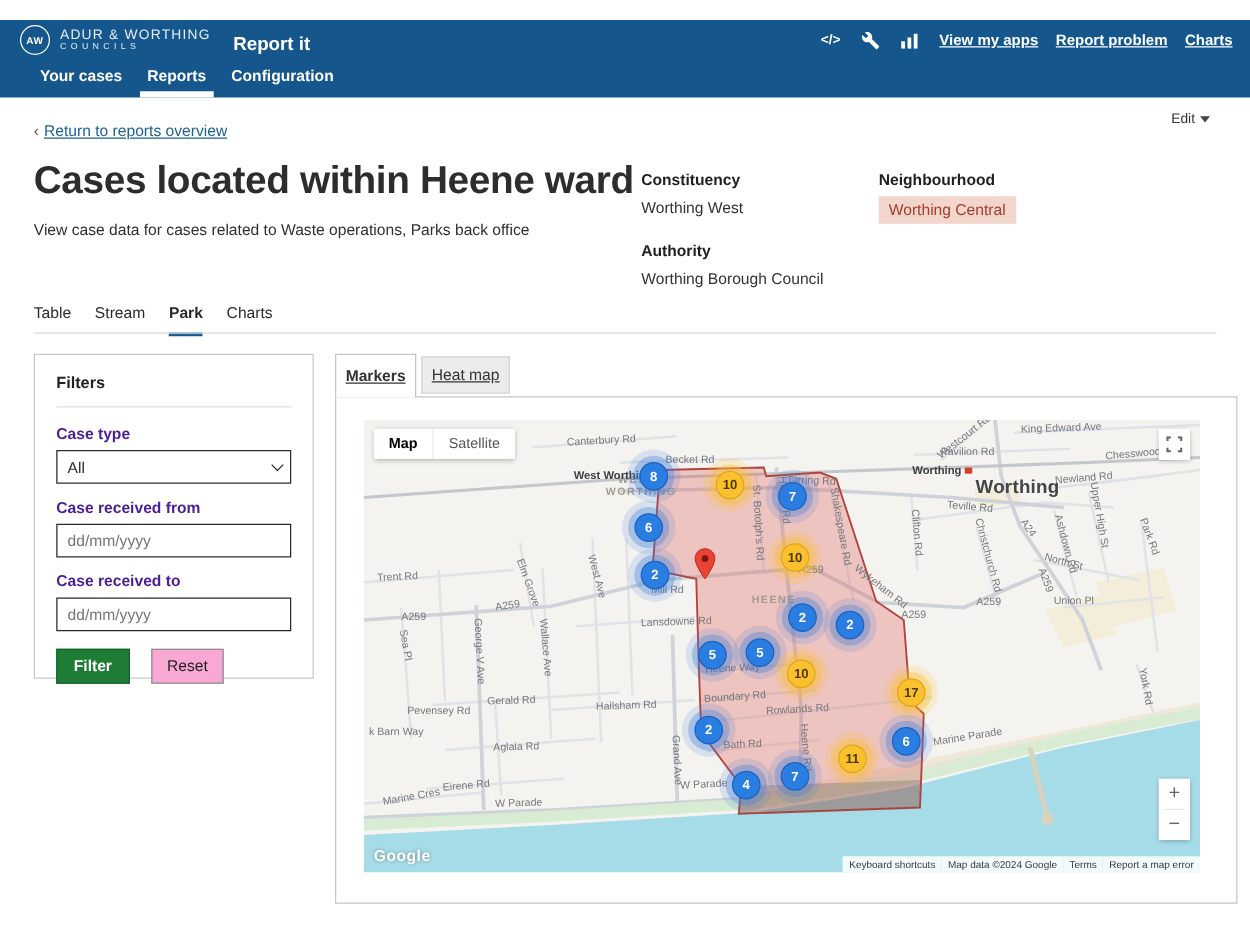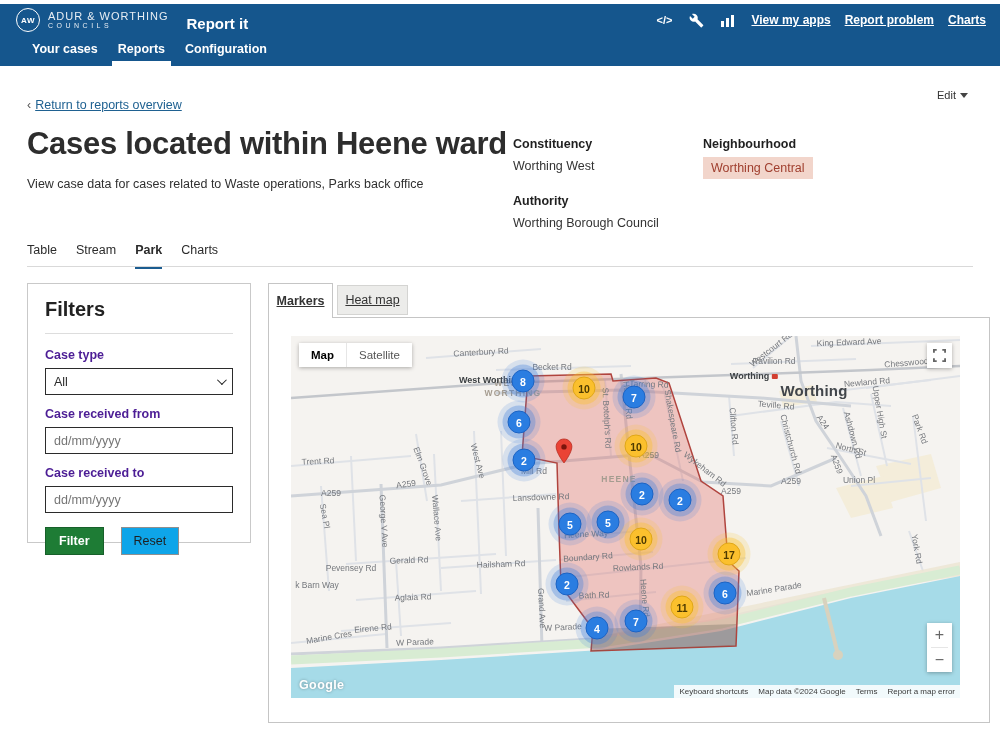--- a/index.html
+++ b/index.html
@@ -1,20 +1,20 @@
 <!DOCTYPE html>
 <html style="--marker-blue: #2a7de1; --marker-yellow: #fbc02d;"><head>
 <meta charset="utf-8">
 <style>
   * { margin:0; padding:0; box-sizing:border-box; }
   html,body { width:1000px; height:743px; background:#fff; font-family:"Liberation Sans", sans-serif; overflow:hidden; }
   body { position:relative; color:#2b2b2b; }
 
   
-  .header { position:absolute; left:0; top:4px; width:1000px; height:62px; background:#15568d; color:#fff; }
+  .header { position:absolute; left:0; top:16px; width:1000px; height:62px; background:#15568d; color:#fff; }
   .header-top { position:absolute; left:0; top:0; width:100%; height:32px; display:flex; align-items:center; }
   .logo-wrap { display:flex; align-items:center; gap:8px; margin-left:16px; }
   .logo-circle { width:24px; height:24px; border:1.5px solid #fff; border-radius:50%; display:flex; align-items:center; justify-content:center; font-size:8px; font-weight:bold; letter-spacing:.5px; }
   .brand { line-height:1.05; }
   .brand-l1 { font-size:11px; letter-spacing:1px; color:#e8eef4; }
   .brand-l2 { font-size:7px; letter-spacing:3.5px; color:#e8eef4; }
   .app-title { font-size:15px; font-weight:bold; margin-left:18px; margin-top:6px; }
   .header-right { position:absolute; right:14px; top:8px; display:flex; align-items:center; gap:14px; }
   .hdr-icon { width:18px; height:16px; display:flex; align-items:center; justify-content:center; color:#fff; font-weight:bold; font-size:11px; }
   .hdr-link { color:#fff; font-size:12px; font-weight:bold; text-decoration:underline; cursor:pointer; }
@@ -40,30 +40,30 @@
   .badge { display:inline-block; background:#f2d5cb; color:#a03f2f; font-size:12.5px; padding:4px 8px; margin-top:6px; }
 
   
   .tabs { position:absolute; left:27px; top:243px; display:flex; gap:19px; }
   .tab { font-size:12.5px; color:#2b2b2b; padding-bottom:9px; cursor:pointer; }
   .tab.active { font-weight:bold; border-bottom:3px solid #1b5c90; }
   .tabs-rule { position:absolute; left:27px; top:266px; width:946px; height:0; border-top:1px solid #d9d9d9; }
 
   
   .filters-card { position:absolute; left:27px; top:283px; width:224px; height:260px; border:1px solid #c9c9c9; background:#fff; padding:14px 17px; }
-  .filters-title { font-size:20px; font-weight:bold; color:#222; }
+  .filters-title { font-size:13px; font-weight:bold; color:#222; }
   .filters-rule { border-top:1px solid #ddd; margin:12px 0 14px 0; }
   .field-label { font-size:12.5px; font-weight:bold; color:#4c1d95; margin-bottom:6px; }
   .select-box { position:relative; width:100%; height:27px; border:1.5px solid #2b2b2b; background:#fff; font-size:12.5px; display:flex; align-items:center; padding:0 8px; margin-bottom:12px; cursor:pointer; }
   .select-box .sel-caret { position:absolute; right:8px; top:9px; width:7px; height:7px; border-right:1.6px solid #222; border-bottom:1.6px solid #222; transform:rotate(45deg) translateY(-2px); }
   .date-input { width:100%; height:27px; border:1.5px solid #2b2b2b; font-size:12.5px; padding:0 8px; margin-bottom:12px; font-family:"Liberation Sans", sans-serif; color:#222; }
   .date-input::placeholder { color:#757575; }
   .btn-row { display:flex; gap:17px; margin-top:2px; }
   .btn-filter { background:#1e7c35; border:1px solid #17602a; color:#fff; font-size:12.5px; font-weight:600; padding:6px 13px; cursor:pointer; font-family:"Liberation Sans", sans-serif; }
-  .btn-reset { background:#0ea5e9; border:1px solid #8f8f8f; color:#1f1f1f; font-size:12.5px; padding:6px 12px; cursor:pointer; font-family:"Liberation Sans", sans-serif; }
+  .btn-reset { background:#f9a8d4; border:1px solid #8f8f8f; color:#1f1f1f; font-size:12.5px; padding:6px 12px; cursor:pointer; font-family:"Liberation Sans", sans-serif; }
 
   
   .map-panel { position:absolute; left:268px; top:317px; width:722px; height:406px; border:1px solid #c5c5c5; background:#fff; }
   .map-subtab { position:absolute; font-size:12.5px; color:#333; text-decoration:underline; display:flex; align-items:center; justify-content:center; cursor:pointer; }
   .map-subtab.active { left:268px; top:283px; width:65px; height:35px; background:#fff; border:1px solid #c5c5c5; border-bottom:none; z-index:3; font-weight:bold; }
   .map-subtab.inactive { left:337px; top:285px; width:71px; height:30px; background:#ececea; border:1px solid #d4d4d2; }
 
   
   .map { position:absolute; left:22px; top:18px; width:669px; height:362px; background:#f5f3f0; overflow:hidden; }
   .map svg.base { position:absolute; left:0; top:0; }

